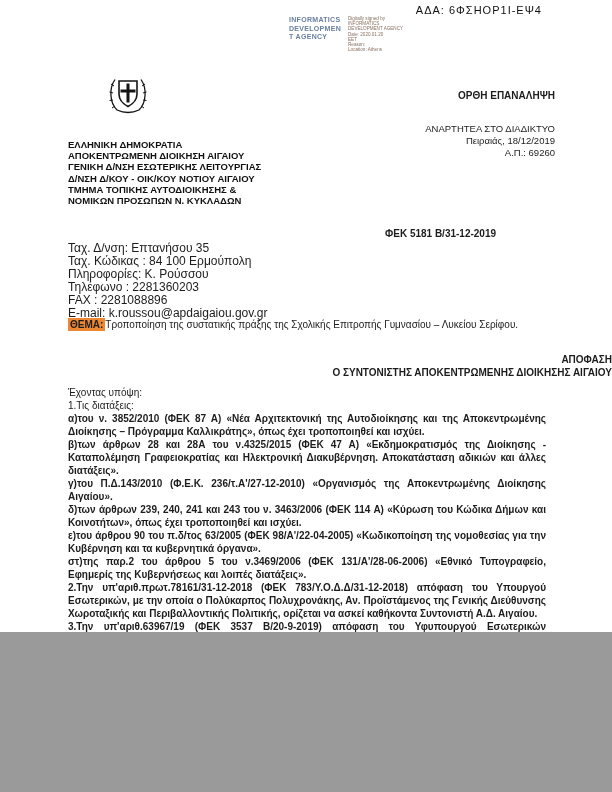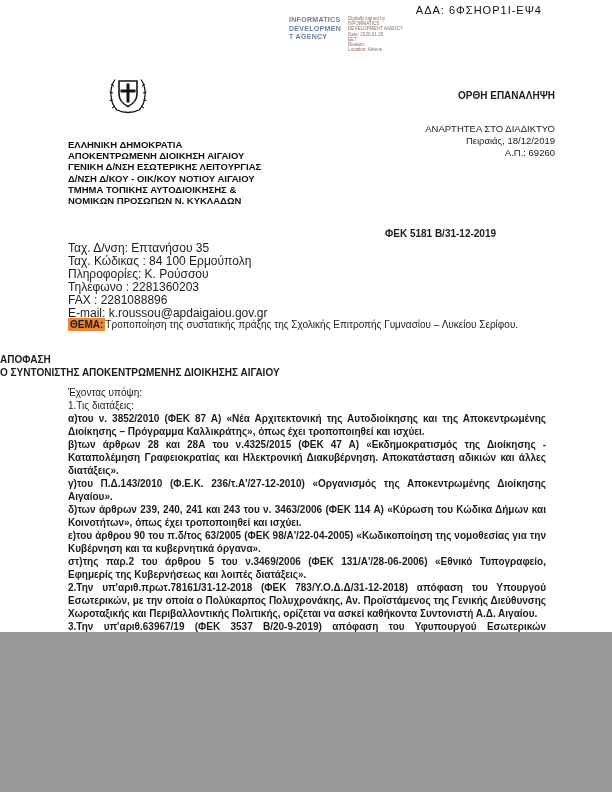--- a/index.html
+++ b/index.html
@@ -58,21 +58,21 @@
   }
   .thema-label{
     font-weight:bold;flex:0 0 auto;
     background:var(--thema_highlight,#ED8733);
     padding:0 2px;
   }
   .thema-text{flex:1 1 auto;}
   
   .decision{
     position:absolute;left:0;top:353px;width:612px;
-    text-align:left;font-weight:bold;font-size:10px;line-height:13px;
+    text-align:right;font-weight:bold;font-size:10px;line-height:13px;
   }
   
   .body{
     position:absolute;left:68px;top:386px;width:478px;
     font-size:10px;line-height:13px;
   }
   .body p{margin:0;}
   .body p.just{text-align:justify;font-weight:bold;}
   svg .stroke{fill:none;stroke:#141414;}
 </style>

